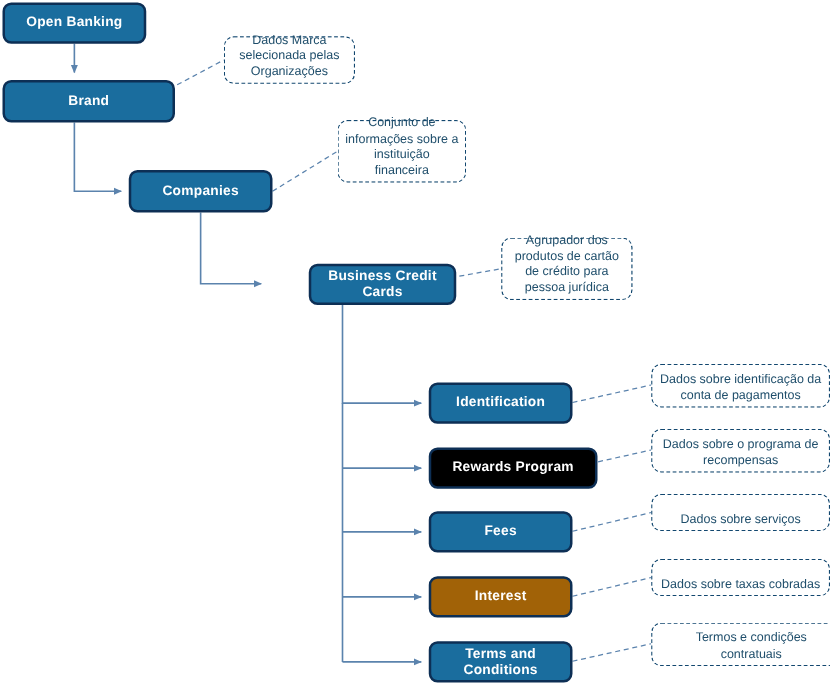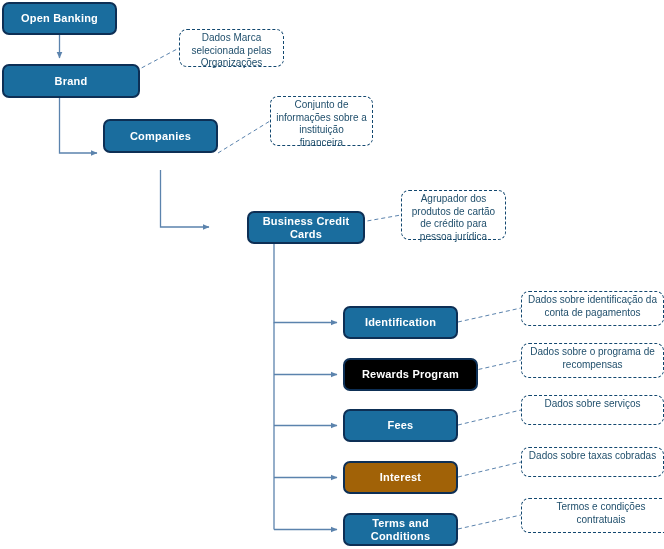--- a/index.html
+++ b/index.html
@@ -45,21 +45,21 @@
   .note {
     position: absolute;
     box-sizing: border-box;
     background: #ffffff;
     border: 1.5px dashed #12476f;
     border-radius: 8px;
     color: #1f4e6b;
     font-size: 10px;
     line-height: 1.25;
     display: flex;
-    align-items: flex-start;
+    align-items: flex-end;
     justify-content: center;
     text-align: center;
     padding: 2px 4px;
     white-space: pre-line;
     z-index: 2;
   }
 </style>
 </head>
 <body>
 
@@ -92,21 +92,21 @@
       </g>
   </svg>
 
   <div id="node-layer">
       <div class="node" style="left: 2px; top: 2px; width: 115px; height: 33px; background: rgb(26, 109, 158); border-color: rgb(13, 47, 85); color: rgb(255, 255, 255);">
         <span>Open Banking</span>
       </div>
       <div class="node" style="left: 2px; top: 64px; width: 138px; height: 34px; background: rgb(26, 109, 158); border-color: rgb(13, 47, 85); color: rgb(255, 255, 255);">
         <span>Brand</span>
       </div>
-      <div class="node" style="left: 103px; top: 119px; width: 115px; height: 34px; background: rgb(26, 109, 158); border-color: rgb(13, 47, 85); color: rgb(255, 255, 255);">
+      <div class="node" style="left: 103px; top: 136px; width: 115px; height: 34px; background: rgb(26, 109, 158); border-color: rgb(13, 47, 85); color: rgb(255, 255, 255);">
         <span>Companies</span>
       </div>
       <div class="node" style="left: 215px; top: 211px; width: 118px; height: 33px; background: rgb(26, 109, 158); border-color: rgb(13, 47, 85); color: rgb(255, 255, 255); margin-left: 32px;">
         <span>Business Credit Cards</span>
       </div>
       <div class="node" style="left: 343px; top: 306px; width: 115px; height: 33px; background: rgb(26, 109, 158); border-color: rgb(13, 47, 85); color: rgb(255, 255, 255);">
         <span>Identification</span>
       </div>
       <div class="node" style="left: 343px; top: 358px; width: 135px; height: 33px; background: #000000; border-color: rgb(13, 47, 85); color: rgb(255, 255, 255);">
         <span>Rewards Program</span>

